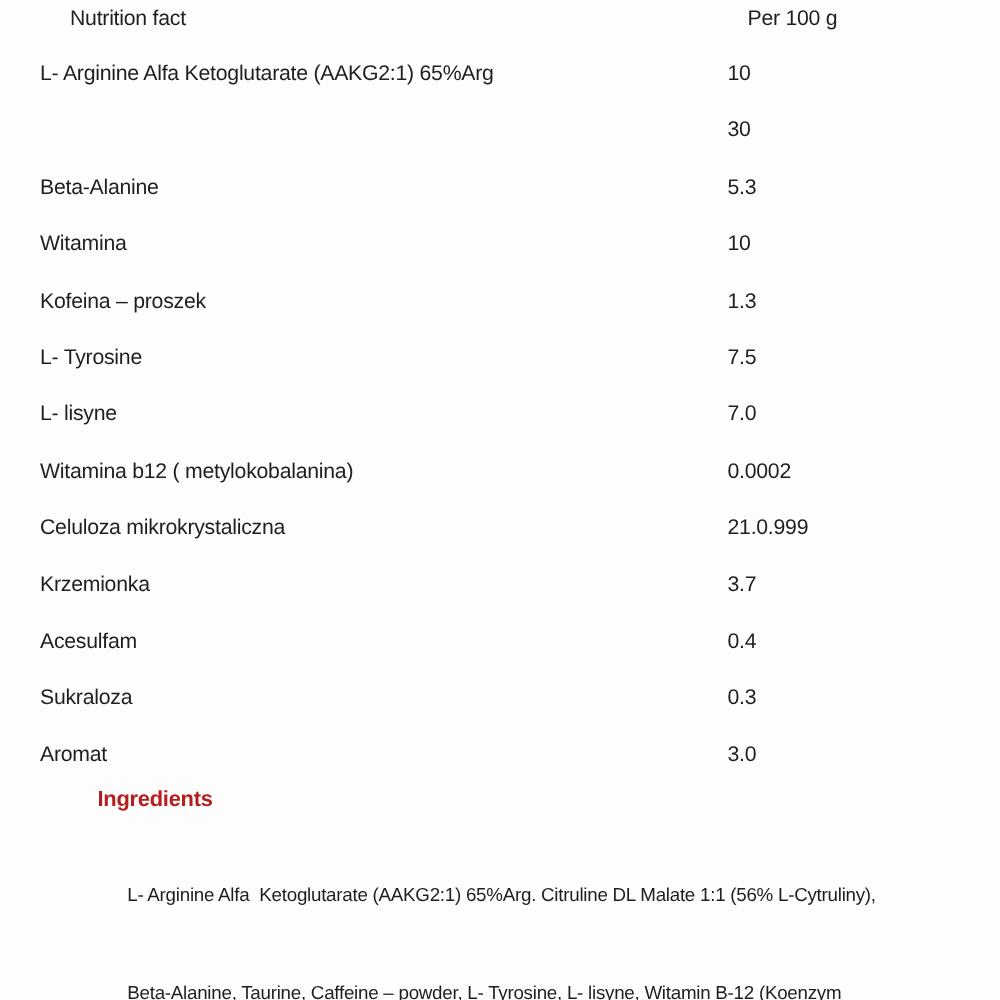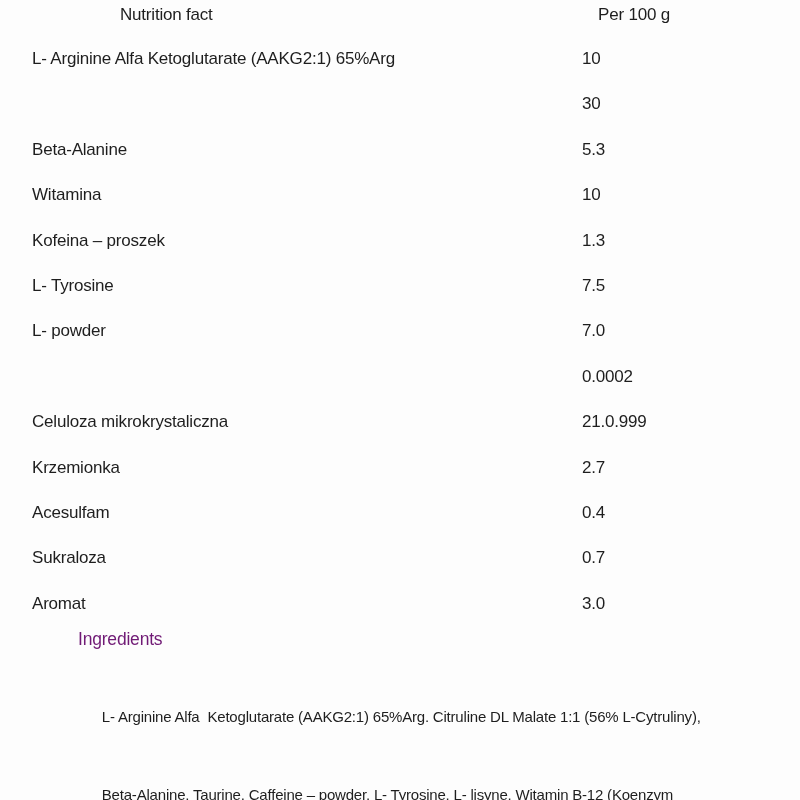--- a/index.html
+++ b/index.html
@@ -27,41 +27,41 @@
     position: relative;
     height: 45.4px;
     padding-left: 32px;
     font-size: 17px;
     letter-spacing: -0.2px;
     line-height: 22px;
     box-sizing: border-box;
   }
   .row.header {
     height: 44px;
-    padding-left: 120px;
+    padding-left: 56px;
   }
   .row .value {
     position: absolute;
     left: 582px;
     top: 0;
     line-height: 22px;
   }
   .row.header .value { top: 0; margin-left: 16px; }
   [data-repeat="table.rows"] .row:last-child {
     height: 35px;
   }
   
   .ing-heading {
     margin: 0;
     padding-left: 78px;
     height: 50px;
     box-sizing: border-box;
     font-size: 17.5px;
-    font-weight: normal;
-    color: #701a75;
+    font-weight: bold;
+    color: #b91c1c;
     line-height: 22px;
     letter-spacing: -0.2px;
   }
   .para {
     padding-left: 78px;
     font-size: 15px;
     letter-spacing: -0.2px;
   }
   .pline {
     line-height: 26px;
@@ -101,41 +101,42 @@
       </div>
         <div class="row">
         <span class="label">Kofeina – proszek</span>
         <span class="value">1.3</span>
       </div>
         <div class="row">
         <span class="label">L- Tyrosine</span>
         <span class="value">7.5</span>
       </div>
         <div class="row">
-        <span class="label">L- powder</span>
+        <span class="label">L- lisyne</span>
         <span class="value">7.0</span>
       </div>
         <div class="row">
+        <span class="label">Witamina b12 ( metylokobalanina)</span>
         <span class="value">0.0002</span>
       </div>
         <div class="row">
         <span class="label">Celuloza mikrokrystaliczna</span>
         <span class="value">21.0.999</span>
       </div>
         <div class="row">
         <span class="label">Krzemionka</span>
-        <span class="value">2.7</span>
+        <span class="value">3.7</span>
       </div>
         <div class="row">
         <span class="label">Acesulfam</span>
         <span class="value">0.4</span>
       </div>
         <div class="row">
         <span class="label">Sukraloza</span>
-        <span class="value">0.7</span>
+        <span class="value">0.3</span>
       </div>
         <div class="row">
         <span class="label">Aromat</span>
         <span class="value">3.0</span>
       </div>
       </div>
   </div>
 
   <h2 class="ing-heading">Ingredients</h2>
 

